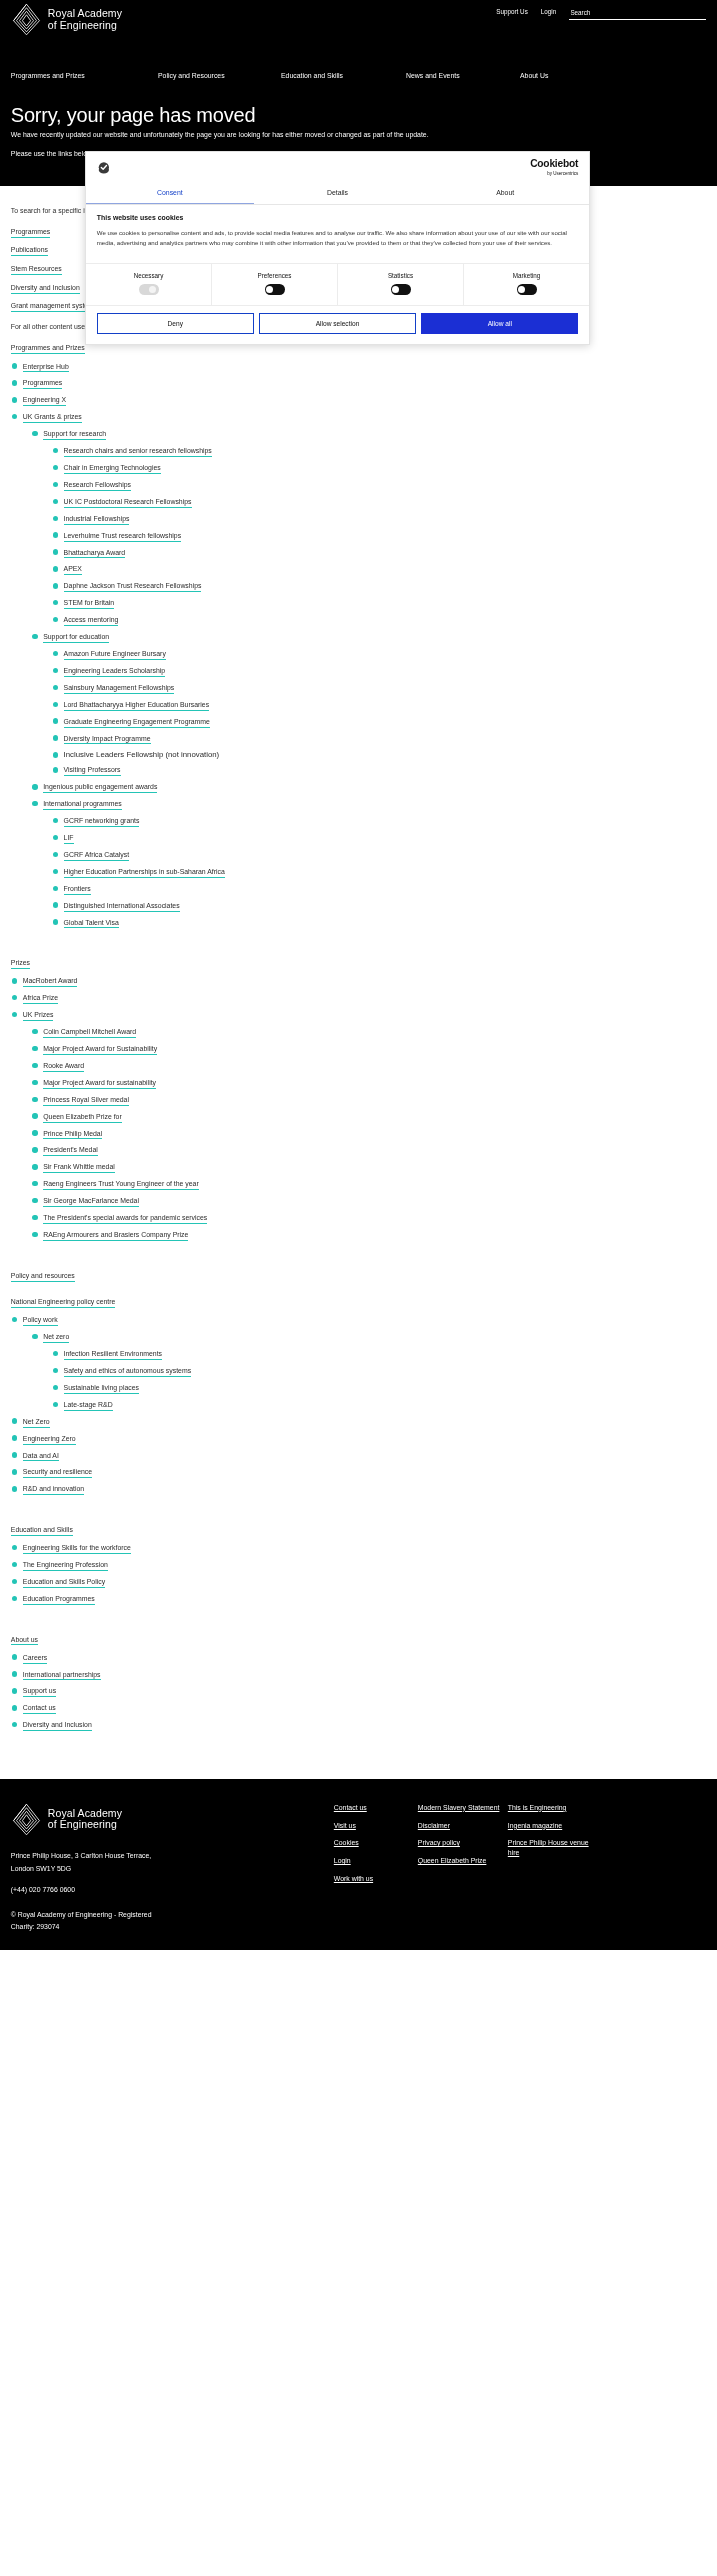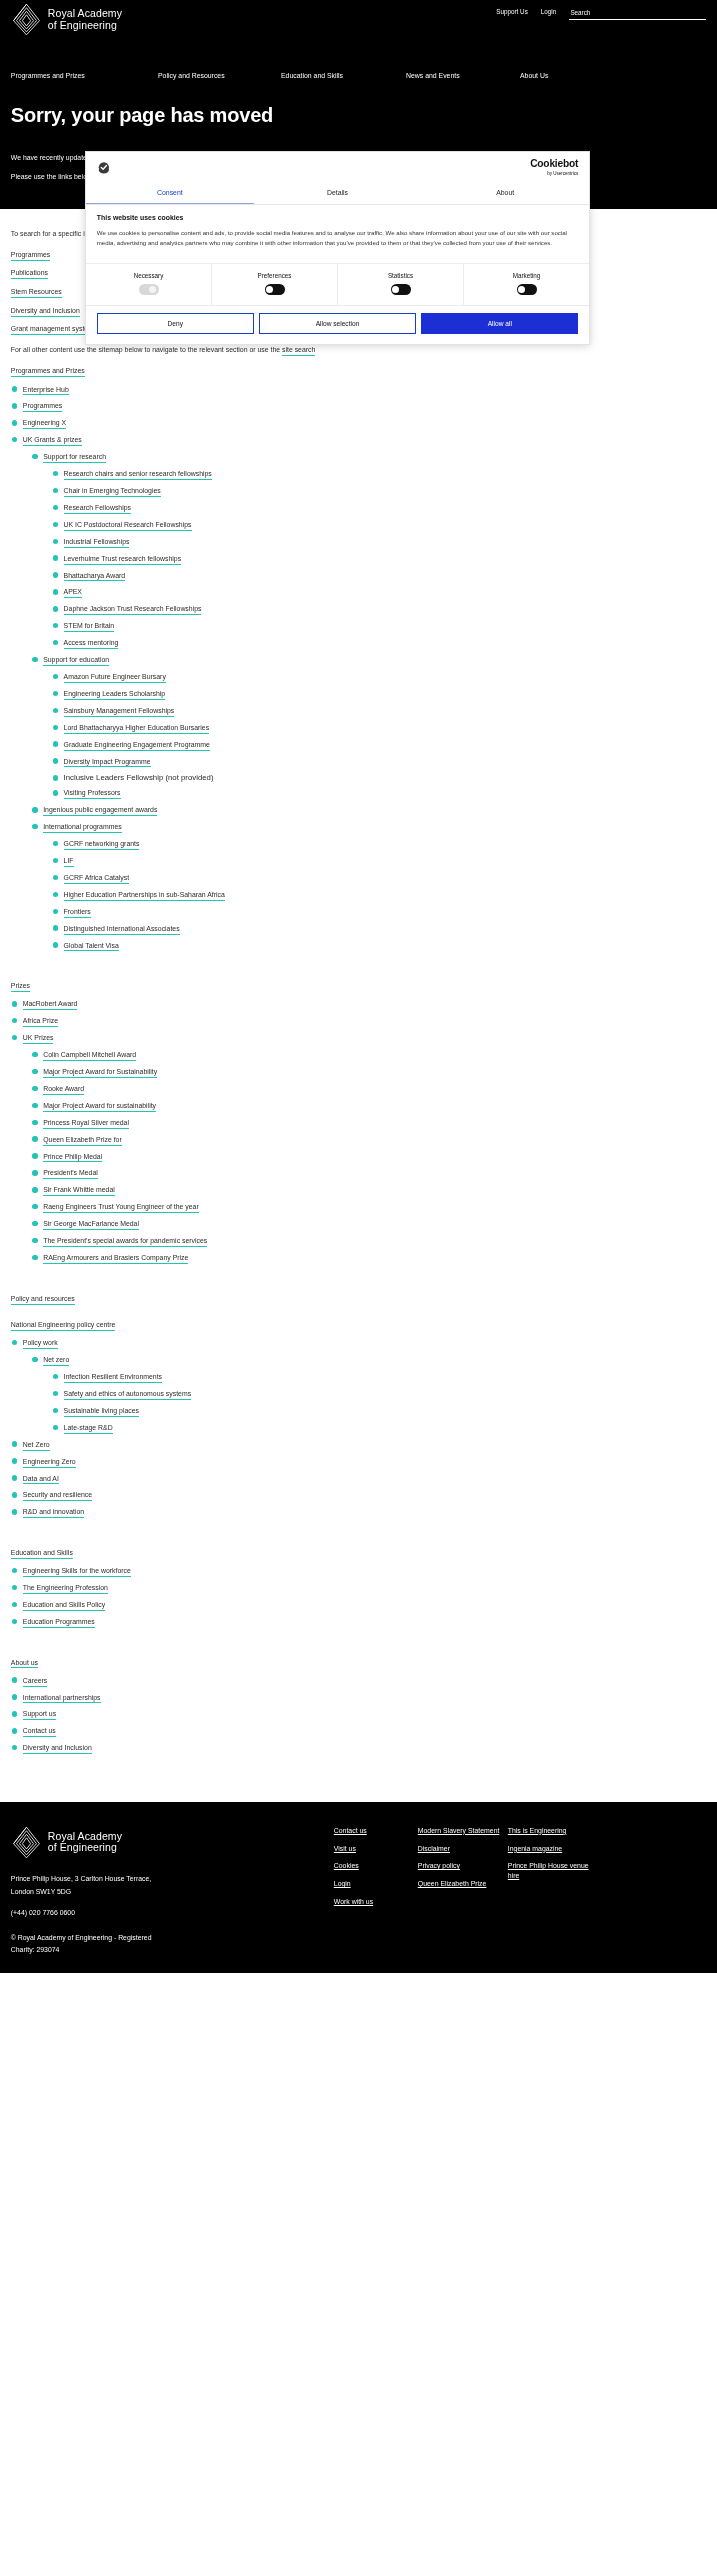--- a/index.html
+++ b/index.html
@@ -32,21 +32,21 @@
     color:#fff; font-size:6.9px; display:block; padding:1.2px 0;
   }
   .nav-i0{ position:absolute; left:10.8px; }
   .nav-i1{ position:absolute; left:158px; }
   .nav-i2{ position:absolute; left:281px; }
   .nav-i3{ position:absolute; left:406px; }
   .nav-i4{ position:absolute; left:520px; }
 
   
   .hero { background:#000; color:#fff; padding:3.6px 10.8px 18px 10.8px; }
-  .hero h1 { font-size:20px; font-weight:700; letter-spacing:-0.2px; margin-bottom:25px; }
+  .hero h1 { font-size:20px; font-weight:400; letter-spacing:-0.2px; margin-bottom:2px; }
   .hero p { font-size:6.9px; line-height:1.75; max-width:598px; margin-bottom:7.8px; }
 
   
   .content { padding:13px 10.8px 12px 10.8px; }
   .content p.lead { font-size:6.9px; line-height:1.7; margin:6px 0 9.6px 0; }
 
   .lnk {
     color:#2b2b2b; font-size:6.9px; line-height:1.35;
     border-bottom:1px solid #23c4b6; padding-bottom:0.6px;
     display:inline-block;
@@ -203,21 +203,21 @@
                   <li><a class="lnk" href="#">STEM for Britain</a></li>
                   <li><a class="lnk" href="#">Access mentoring</a></li>
                 </ul></li>
               <li><a class="lnk" href="#">Support for education</a><ul class="tree">
                   <li><a class="lnk" href="#">Amazon Future Engineer Bursary</a></li>
                   <li><a class="lnk" href="#">Engineering Leaders Scholarship</a></li>
                   <li><a class="lnk" href="#">Sainsbury Management Fellowships</a></li>
                   <li><a class="lnk" href="#">Lord Bhattacharyya Higher Education Bursaries</a></li>
                   <li><a class="lnk" href="#">Graduate Engineering Engagement Programme</a></li>
                   <li><a class="lnk" href="#">Diversity Impact Programme</a></li>
-                  <li><span class="plain">Inclusive Leaders Fellowship (not provided)</span></li>
+                  <li><span class="plain">Inclusive Leaders Fellowship (not innovation)</span></li>
                   <li><a class="lnk" href="#">Visiting Professors</a></li>
                 </ul></li>
               <li><a class="lnk" href="#">Ingenious public engagement awards</a></li>
               <li><a class="lnk" href="#">International programmes</a><ul class="tree">
                   <li><a class="lnk" href="#">GCRF networking grants</a></li>
                   <li><a class="lnk" href="#">LIF</a></li>
                   <li><a class="lnk" href="#">GCRF Africa Catalyst</a></li>
                   <li><a class="lnk" href="#">Higher Education Partnerships in sub-Saharan Africa</a></li>
                   <li><a class="lnk" href="#">Frontiers</a></li>
                   <li><a class="lnk" href="#">Distinguished International Associates</a></li>

